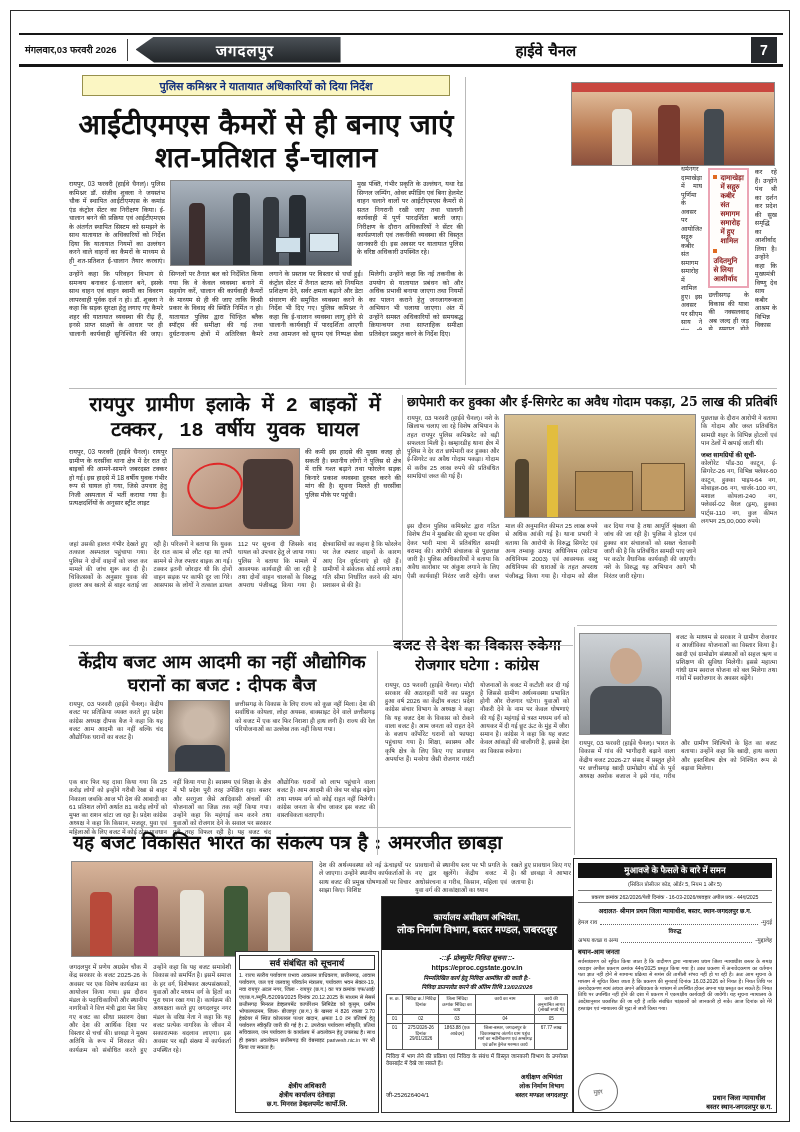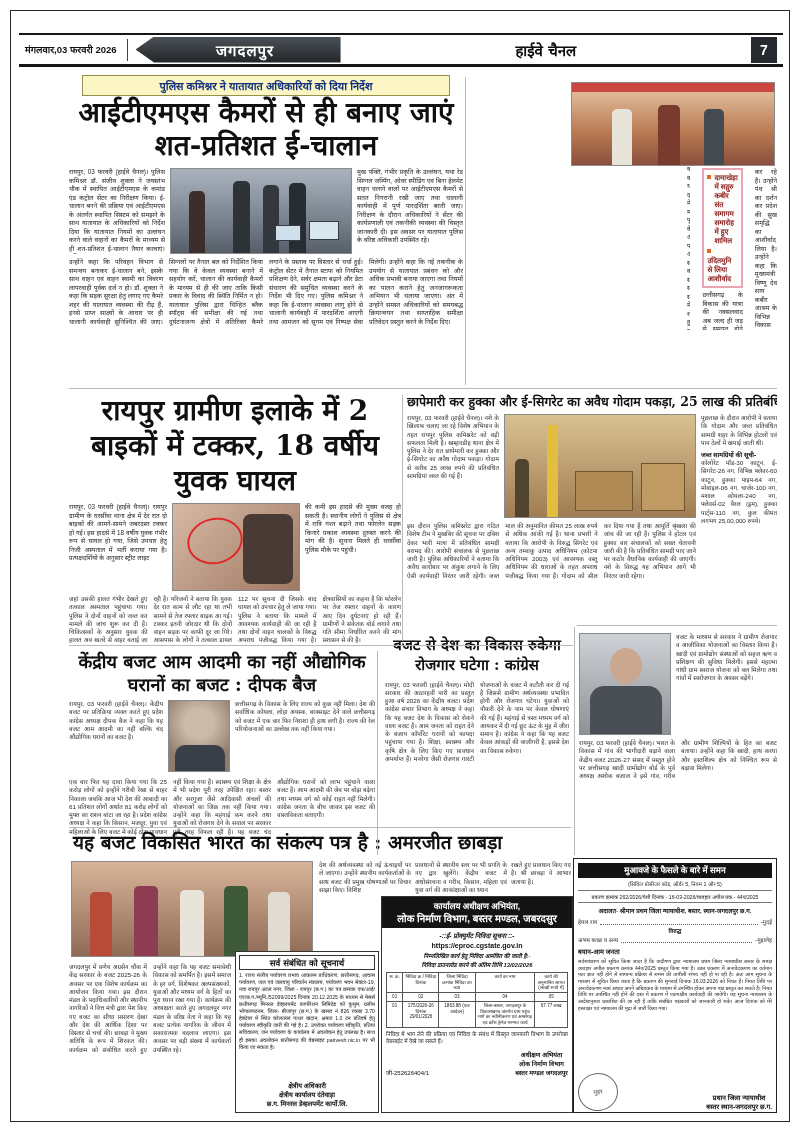--- a/index.html
+++ b/index.html
@@ -37,38 +37,38 @@
     <div style="font-size:9.5px; font-weight:700; color:#111; border-right:1.5px solid #444; padding-right:10px; height:22px; line-height:22px;">मंगलवार,03 फरवरी 2026</div>
     <div style="width:205px; height:26px; background:linear-gradient(180deg,#4b5157,#212528); clip-path:polygon(0 50%, 9% 0, 100% 0, 100% 100%, 9% 100%); display:flex; align-items:center; justify-content:center;">
       <span style="color:#fff; font-size:15px; font-weight:700; letter-spacing:1px; padding-left:14px;">जगदलपुर</span>
     </div>
     <div style="flex:1; text-align:center; font-size:15px; font-weight:700; color:#0d0d0d; font-family:'DejaVu Serif','Liberation Serif',serif;">हाईवे चैनल</div>
     <div style="width:26px; height:26px; background:#26292d; color:#fff; font-size:14px; font-weight:700; display:flex; align-items:center; justify-content:center;">7</div>
   </div>
 
   <div class="abs" style="left:58px; top:64px; width:394px; height:324px;">
     <div class="kicker">पुलिस कमिश्नर ने यातायात अधिकारियों को दिया निर्देश</div>
-    <div class="hl" style="font-size:28px; line-height:1.18; margin-top:0;">आईटीएमएस कैमरों से ही बनाए जाएं शत-प्रतिशत ई-चालान</div>
+    <div class="hl" style="font-size:28px; line-height:1.18; margin-top:12px;">आईटीएमएस कैमरों से ही बनाए जाएं शत-प्रतिशत ई-चालान</div>
     <div style="display:flex; gap:5px; margin-top:6px; height:86px;">
       <div class="bt" style="width:96px; height:86px;">रायपुर, 03 फरवरी (हाईवे चैनल)। पुलिस कमिश्नर डॉ. संजीव शुक्ला ने जयस्तंभ चौक में स्थापित आईटीएमएस के कमांड एंड कंट्रोल सेंटर का निरीक्षण किया। ई-चालान बनने की प्रक्रिया एवं आईटीएमएस के अंतर्गत स्थापित सिस्टम को समझने के साथ यातायात के अधिकारियों को निर्देश दिया कि यातायात नियमों का उल्लंघन करने वाले वाहनों का कैमरों के माध्यम से ही शत-प्रतिशत ई-चालान तैयार करवाएं। पुलिस</div>
       <div class="photo" style="width:182px; height:86px; background:linear-gradient(180deg,#aab3bd 0%,#7d8792 55%,#565e68 100%);">
         <div class="silhouette" style="left:18px; top:22px; width:16px; height:64px; background:#3d2e2e;"></div>
         <div class="silhouette" style="left:62px; top:12px; width:17px; height:74px; background:#2e3338;"></div>
         <div class="silhouette" style="left:92px; top:16px; width:16px; height:70px; background:#33383e;"></div>
         <div class="silhouette" style="left:118px; top:14px; width:17px; height:72px; background:#282d33;"></div>
         <div class="abs" style="left:138px; top:52px; width:30px; height:19px; background:#d8e6ee; border:1px solid #343b42;"></div>
         <div class="abs" style="left:104px; top:56px; width:26px; height:16px; background:#cfe0ea; border:1px solid #343b42;"></div>
       </div>
       <div class="bt" style="flex:1; height:86px;">मुख पंक्ति, गंभीर प्रकृति के उल्लंघन, यथा रेड सिग्नल जम्पिंग, ओवर स्पीडिंग एवं बिना हेलमेट वाहन चलाने वालों पर आईटीएमएस कैमरों से सतत निगरानी रखी जाए तथा चालानी कार्यवाही में पूर्ण पारदर्शिता बरती जाए। निरीक्षण के दौरान अधिकारियों ने सेंटर की कार्यप्रणाली एवं तकनीकी व्यवस्था की विस्तृत जानकारी दी। इस अवसर पर यातायात पुलिस के वरिष्ठ अधिकारी उपस्थित रहे।</div>
     </div>
     <div class="bt cols4" style="margin-top:4px; height:110px;">उन्होंने कहा कि परिवहन विभाग से समन्वय बनाकर ई-चालान बने, इसके साथ वाहन एवं वाहन स्वामी का विवरण लापरवाही पूर्वक दर्ज न हो। डॉ. शुक्ला ने कहा कि सड़क सुरक्षा हेतु लगाए गए कैमरे शहर की यातायात व्यवस्था की रीढ़ हैं, इनसे प्राप्त साक्ष्यों के आधार पर ही चालानी कार्यवाही सुनिश्चित की जाए। सिग्नलों पर तैनात बल को निर्देशित किया गया कि वे केवल व्यवस्था बनाने में सहयोग करें, चालान की कार्यवाही कैमरों के माध्यम से ही की जाए ताकि किसी प्रकार के विवाद की स्थिति निर्मित न हो। यातायात पुलिस द्वारा चिन्हित ब्लैक स्पॉट्स की समीक्षा की गई तथा दुर्घटनाजन्य क्षेत्रों में अतिरिक्त कैमरे लगाने के प्रस्ताव पर विस्तार से चर्चा हुई। कंट्रोल सेंटर में तैनात स्टाफ को नियमित प्रशिक्षण देने, सर्वर क्षमता बढ़ाने और डेटा संधारण की समुचित व्यवस्था करने के निर्देश भी दिए गए। पुलिस कमिश्नर ने कहा कि ई-चालान व्यवस्था लागू होने से चालानी कार्यवाही में पारदर्शिता आएगी तथा आमजन को सुगम एवं निष्पक्ष सेवा मिलेगी। उन्होंने कहा कि नई तकनीक के उपयोग से यातायात प्रबंधन को और अधिक प्रभावी बनाया जाएगा तथा नियमों का पालन कराने हेतु जनजागरूकता अभियान भी चलाया जाएगा। अंत में उन्होंने समस्त अधिकारियों को समयबद्ध क्रियान्वयन तथा साप्ताहिक समीक्षा प्रतिवेदन प्रस्तुत करने के निर्देश दिए।</div>
   </div>
 
   <div class="abs" style="left:460px; top:64px; width:306px; height:312px;">
-    <div style="position:relative; margin-top:5px; height:250px; display:flex; gap:12px;">
+    <div style="position:relative; margin-top:5px; height:250px; display:flex; gap:6px;">
       <div class="photo abs" style="left:100px; top:2px; width:204px; height:84px; background:linear-gradient(180deg,#e8c9a8,#b97a52 60%,#8a4f3d);">
         <div class="abs" style="left:0; top:0; width:204px; height:9px; background:#c9473f;"></div>
         <div class="silhouette" style="left:40px; top:26px; width:20px; height:58px; background:#e8e4da;"></div>
         <div class="silhouette" style="left:86px; top:22px; width:22px; height:62px; background:#7a3b2f;"></div>
         <div class="silhouette" style="left:132px; top:26px; width:20px; height:58px; background:#444a50;"></div>
       </div>
       <div class="bt" style="width:96px; height:250px;">रायपुर, 03 फरवरी (हाईवे चैनल)। मुख्यमंत्री विष्णु देव साय रविवार को कबीर धर्मनगर दामाखेड़ा में माघ पूर्णिमा के अवसर पर आयोजित सद्गुरु कबीर संत समागम समारोह में शामिल हुए। इस अवसर पर सीएम साय ने पंथ श्री उदित मुनि नाम साहेब को भादर श्रीफल भेंट कर आशीर्वाद लिया और प्रदेश की खुशहाली की कामना की। मुख्यमंत्री ने माघ पूर्णिमा की बधाई देते हुए कहा कि कबीर धर्मनगर दामाखेड़ा का यह संत समागम समारोह हर वर्ष भव्य होते जा रहा है, जो लोगों की आस्था का प्रतीक है। मुख्यमंत्री ने कहा कि कबीरपंथ का छत्तीसगढ़ के जनजीवन में व्यापक प्रभाव है इसलिए यहां के लोग शांति प्रिय हैं।</div>
       <div style="width:126px; display:flex; flex-direction:column;">
         <div style="height:88px; flex:none;"></div>
         <div class="capbox">
@@ -84,21 +84,21 @@
         <div class="bt" style="flex:1; margin-top:3px;">छत्तीसगढ़ के विकास की यात्रा की नक्सलवाद अब जल्द ही जड़ से समाप्त होने वाला है। नक्सलवाद का प्रदेश से 31 मार्च 2026 तक समूल नष्ट हो जाएगा। हमने जनता से किया वादा पूरा किया है। मुख्यमंत्री ने कहा कि डबल इंजन की सरकार से लोगों को सीधा फायदा मिल रहा है तथा हर वर्ग का समुचित विकास हो रहा है।</div>
       </div>
       <div style="flex:1; display:flex; flex-direction:column;">
         <div style="height:88px; flex:none;"></div>
         <div class="bt" style="flex:1;">कर रहे हैं। उन्होंने पंथ श्री का दर्शन कर प्रदेश की सुख समृद्धि का आशीर्वाद लिया है। उन्होंने कहा कि मुख्यमंत्री विष्णु देव साय कबीर आश्रम के विभिन्न विकास कार्यों को लेकर हमेशा चिंतित रहते हैं और शीघ्र पता लगाने के निर्देश देते हैं। पंथ के नवें संवाहक 16 वें पंथश्री उदित मुनि नाम साहेब का तिलक वंदन हुआ। इस वर्ष देश के विभिन्न प्रांतों के अलावा विदेशों से भी कबीरपंथी मेला में आए हैं। समारोह में प्रशासन का भरपूर सहयोग मिला तथा बड़ी संख्या में श्रद्धालु उपस्थित रहे।</div>
       </div>
     </div>
   </div>
 
   <div class="abs" style="left:58px; top:382px; width:332px; height:250px;">
-    <div class="hl" style="font-size:28px; line-height:1.25;">रायपुर ग्रामीण इलाके में 2 बाइकों में टक्कर, 18 वर्षीय युवक घायल</div>
+    <div class="hl" style="font-size:20px; line-height:1.25;font-family:Liberation Mono, monospace;">रायपुर ग्रामीण इलाके में 2 बाइकों में टक्कर, 18 वर्षीय युवक घायल</div>
     <div style="display:flex; gap:5px; margin-top:5px; height:88px;">
       <div class="bt" style="width:98px; height:88px;">रायपुर, 03 फरवरी (हाईवे चैनल)। रायपुर ग्रामीण के धरसींवा थाना क्षेत्र में देर रात दो बाइकों की आमने-सामने जबरदस्त टक्कर हो गई। इस हादसे में 18 वर्षीय युवक गंभीर रूप से घायल हो गया, जिसे उपचार हेतु निजी अस्पताल में भर्ती कराया गया है। प्रत्यक्षदर्शियों के अनुसार स्ट्रीट लाइट</div>
       <div class="photo" style="width:128px; height:88px; background:linear-gradient(135deg,#d7b9a5,#9f7862);">
         <div class="abs" style="left:70px; top:10px; width:50px; height:70px; background:#4a3a36; border-radius:8px;"></div>
         <div class="abs" style="left:14px; top:14px; width:56px; height:46px; border:2px solid #e02828; border-radius:50%; transform:rotate(-14deg);"></div>
       </div>
       <div class="bt" style="flex:1; height:88px;">की कमी इस हादसे की मुख्य वजह हो सकती है। स्थानीय लोगों ने पुलिस से क्षेत्र में रात्रि गश्त बढ़ाने तथा फोरलेन सड़क किनारे प्रकाश व्यवस्था दुरुस्त करने की मांग की है। सूचना मिलते ही धरसींवा पुलिस मौके पर पहुंची।</div>
     </div>
     <div class="bt cols4" style="margin-top:4px; height:98px; font-size:6.2px;">जहां उसकी हालत गंभीर देखते हुए तत्काल अस्पताल पहुंचाया गया। पुलिस ने दोनों वाहनों को जब्त कर मामले की जांच शुरू कर दी है। चिकित्सकों के अनुसार युवक की हालत अब खतरे से बाहर बताई जा रही है। परिजनों ने बताया कि युवक देर रात काम से लौट रहा था तभी सामने से तेज रफ्तार बाइक आ गई। टक्कर इतनी जोरदार थी कि दोनों वाहन सड़क पर काफी दूर जा गिरे। आसपास के लोगों ने तत्काल डायल 112 पर सूचना दी जिसके बाद घायल को उपचार हेतु ले जाया गया। पुलिस ने बताया कि मामले में आवश्यक कार्यवाही की जा रही है तथा दोनों वाहन चालकों के विरुद्ध अपराध पंजीबद्ध किया गया है। क्षेत्रवासियों का कहना है कि फोरलेन पर तेज रफ्तार वाहनों के कारण आए दिन दुर्घटनाएं हो रही हैं। ग्रामीणों ने संकेतक बोर्ड लगाने तथा गति सीमा निर्धारित करने की मांग प्रशासन से की है।</div>
   </div>
@@ -169,21 +169,21 @@
 
   <div class="noticebox abs" style="left:224px; top:940px; width:144px; height:162px; padding:3px;">
     <div style="border:1px solid #333; font-size:8.5px; font-weight:700; text-align:center; height:15px; line-height:14px; color:#111; font-family:'DejaVu Serif','Liberation Serif',serif;">सर्व संबंधित को सूचनार्थ</div>
     <div class="tiny" style="margin-top:2px; height:106px;">1. राज्य स्तरीय पर्यावरण प्रभाव आकलन प्राधिकरण, छत्तीसगढ़, आवास पर्यावरण, जल एवं जलवायु परिवर्तन मंत्रालय, पर्यावरण भवन सेक्टर-19, नवा रायपुर अटल नगर, जिला - रायपुर (छ.ग.) का पत्र क्रमांक एफ/आई/एए/छ.ग./म्यूनि./52099/2025 दिनांक 20.12.2025 के माध्यम से मेसर्स छत्तीसगढ़ मिनरल डेव्हलपमेंट कार्पोरेशन लिमिटेड को कुसुम, ग्रसीम भोपालपटनम, जिला- बीजापुर (छ.ग.) के खसरा नं 826 रकबा 3.70 हेक्टेयर में स्थित कोलतरल पत्थर खदान, क्षमता 1.0 टन प्रतिवर्ष हेतु पर्यावरण स्वीकृति जारी की गई है। 2. उपरोक्त पर्यावरण स्वीकृति, प्रतियां सचिवालय, जन पर्यावरण के कार्यालय में अवलोकन हेतु उपलब्ध है। साथ ही इसका अवलोकन छत्तीसगढ़ की वेबसाइट parivesh.nic.in पर भी किया जा सकता है।</div>
     <div class="sigline" style="font-size:6.6px; margin-top:3px;">क्षेत्रीय अधिकारी</div>
     <div class="sigline" style="font-size:6.6px;">क्षेत्रीय कार्यालय दंतेवाड़ा</div>
     <div class="sigline" style="font-size:6.6px;">छ.ग. मिनरल डेव्हलपमेंट  कार्पो.लि.</div>
   </div>
 
   <div class="noticebox abs" style="left:370px; top:885px; width:192px; height:217px;">
-    <div class="blackbar" style="padding:3px 2px;">
+    <div class="blackbar" style="padding:14px 2px;">
       <div style="font-size:8.5px;">कार्यालय अधीक्षण अभियंता,</div>
       <div style="font-size:10px;">लोक निर्माण विभाग, बस्तर मण्डल, जबरदसुर</div>
     </div>
     <div style="font-size:6.5px; font-weight:700; font-style:italic; text-align:center; margin-top:3px; color:#111;">-::ई- प्रोक्युमेंट निविदा सूचना ::-</div>
     <div style="font-size:7px; font-weight:700; text-align:center; margin-top:2px; color:#111;">https://eproc.cgstate.gov.in</div>
     <div style="font-size:5.8px; font-weight:700; font-style:italic; text-align:center; margin-top:3px; color:#111;">निम्नलिखित कार्य हेतु निविदा आमंत्रित की जाती है:-</div>
     <div style="font-size:5.8px; font-weight:700; font-style:italic; text-align:center; margin-top:1px; color:#111;">निविदा डाउनलोड करने की अंतिम तिथि 13/02/2026</div>
     <table class="tender" style="width:calc(100% - 8px); margin:3px 4px 0 4px;">
       <tbody>
           <tr>

